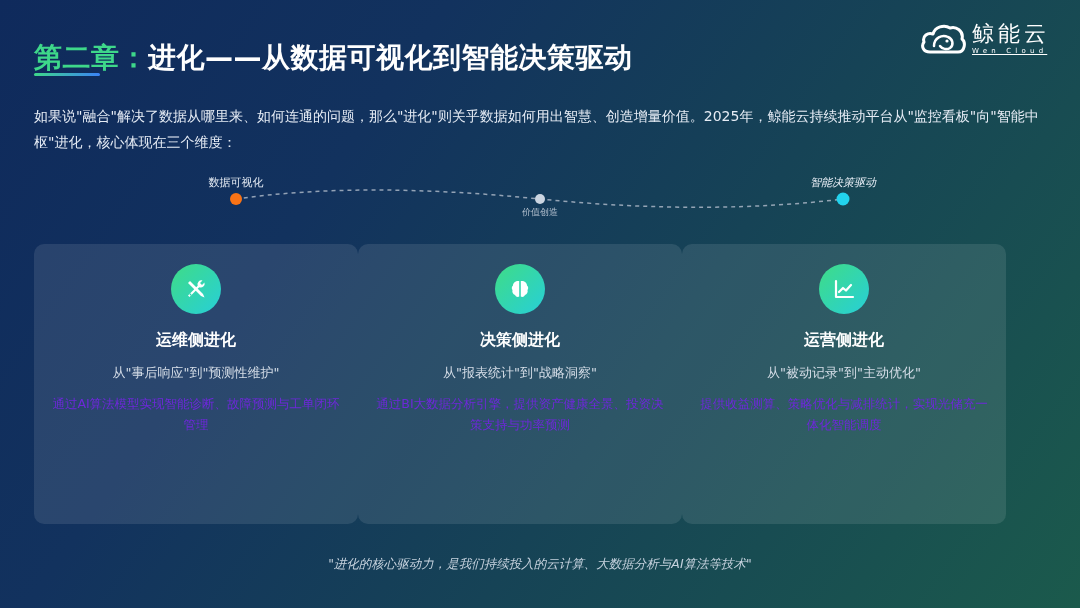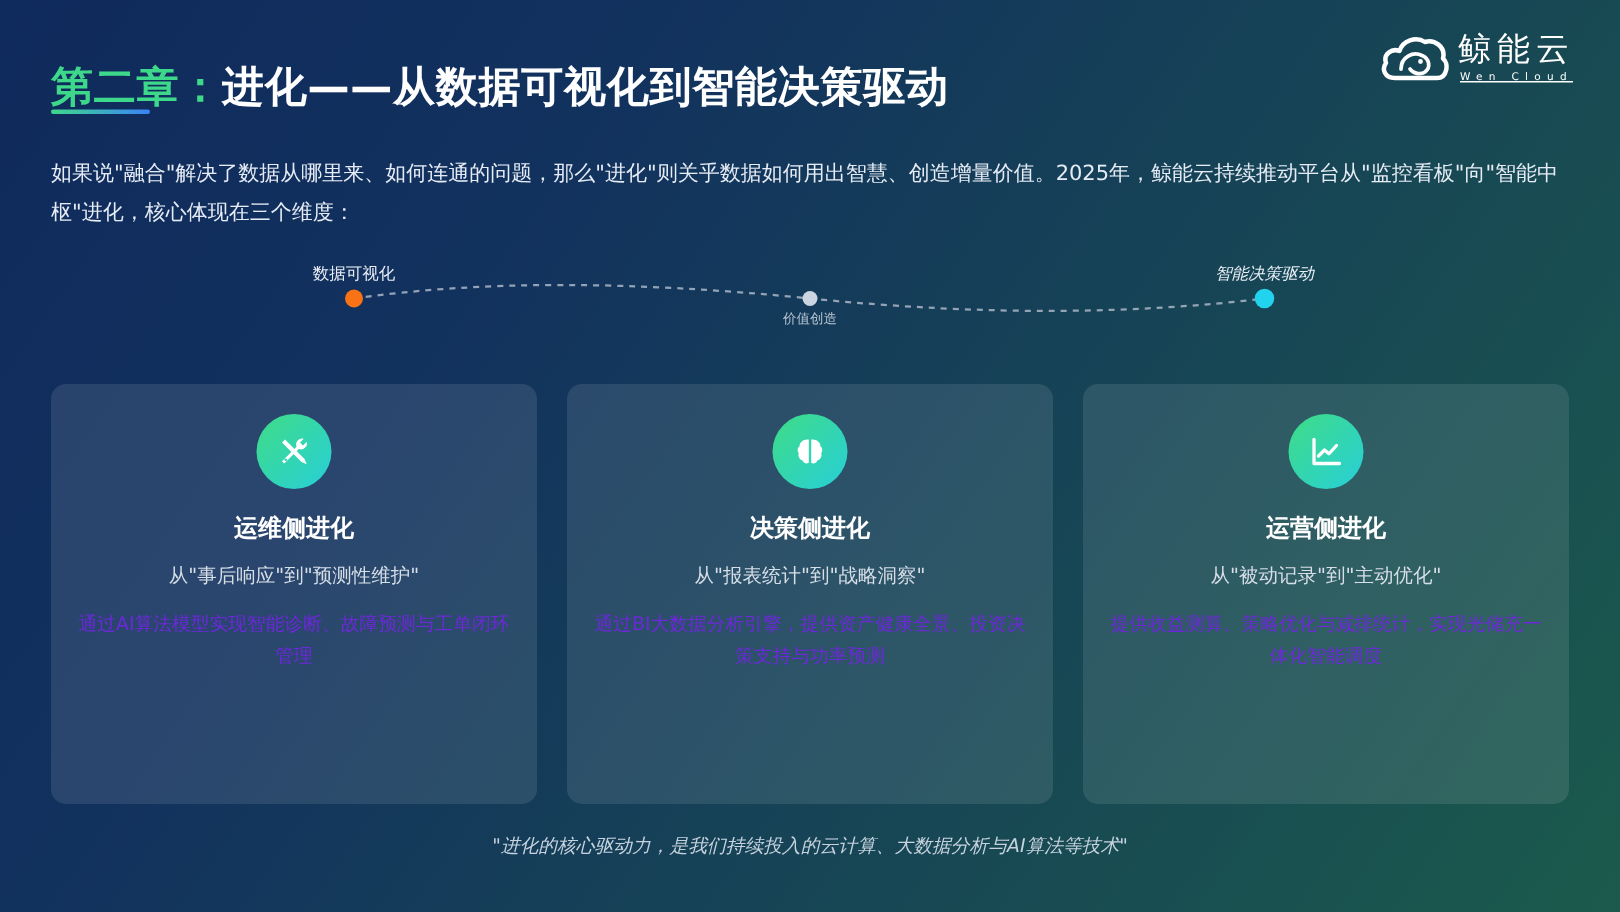--- a/index.html
+++ b/index.html
@@ -13,35 +13,35 @@
   .title-wrap { position: absolute; left: 34px; top: 38px; }
   .title { font-size: 28px; font-weight: bold; letter-spacing: 0.5px; line-height: 40px; white-space: nowrap; }
   .title .chap { color: #3ed88a; }
   .title .rest { color: #ffffff; }
   .title-bar {
     position: absolute; left: 34px; top: 73px; width: 66px; height: 3px; border-radius: 2px;
     background: linear-gradient(90deg, #3ed88a, #3b82f6);
   }
   .logo { position: absolute; left: 920px; top: 22px; display: flex; align-items: center; }
   .logo svg { width: 46px; height: 34px; }
-  .logo .txt { margin-left: 6px; display: flex; flex-direction: column; align-items: center; }
+  .logo .txt { margin-left: 6px; display: flex; flex-direction: column; align-items: flex-start; }
   .logo .cn { font-size: 22px; letter-spacing: 4px; color: #fff; line-height: 24px; }
   .logo .en { font-size: 7px; letter-spacing: 4.2px; color: #fff; line-height: 9px; margin-top: 1px; text-decoration: underline; }
 
   .intro {
     position: absolute; left: 34px; top: 103px; width: 1020px;
     font-size: 14px; line-height: 26px; color: #e6ecf5;
   }
 
   .timeline { position: absolute; left: 0; top: 165px; width: 1080px; height: 60px; }
   .timeline svg { position: absolute; left: 0; top: 0; }
   .tl-label { position: absolute; font-size: 11px; color: #e8eef6; white-space: nowrap; transform: translateX(-50%); }
   .tl-label.small { font-size: 9px; color: #b8c4d2; }
 
-  .cards { position: absolute; left: 34px; top: 256px; display: flex; gap: 20px; }
+  .cards { position: absolute; left: 34px; top: 244px; display: flex; }
   .card {
     width: 324px; height: 280px; border-radius: 10px;
     background: rgba(255,255,255,0.10);
     display: flex; flex-direction: column; align-items: center;
     padding-top: 20px;
   }
   .icon-circle {
     width: 50px; height: 50px; border-radius: 50%;
     background: linear-gradient(135deg, #3fdc86 0%, #27cfd8 100%);
     display: flex; align-items: center; justify-content: center;

